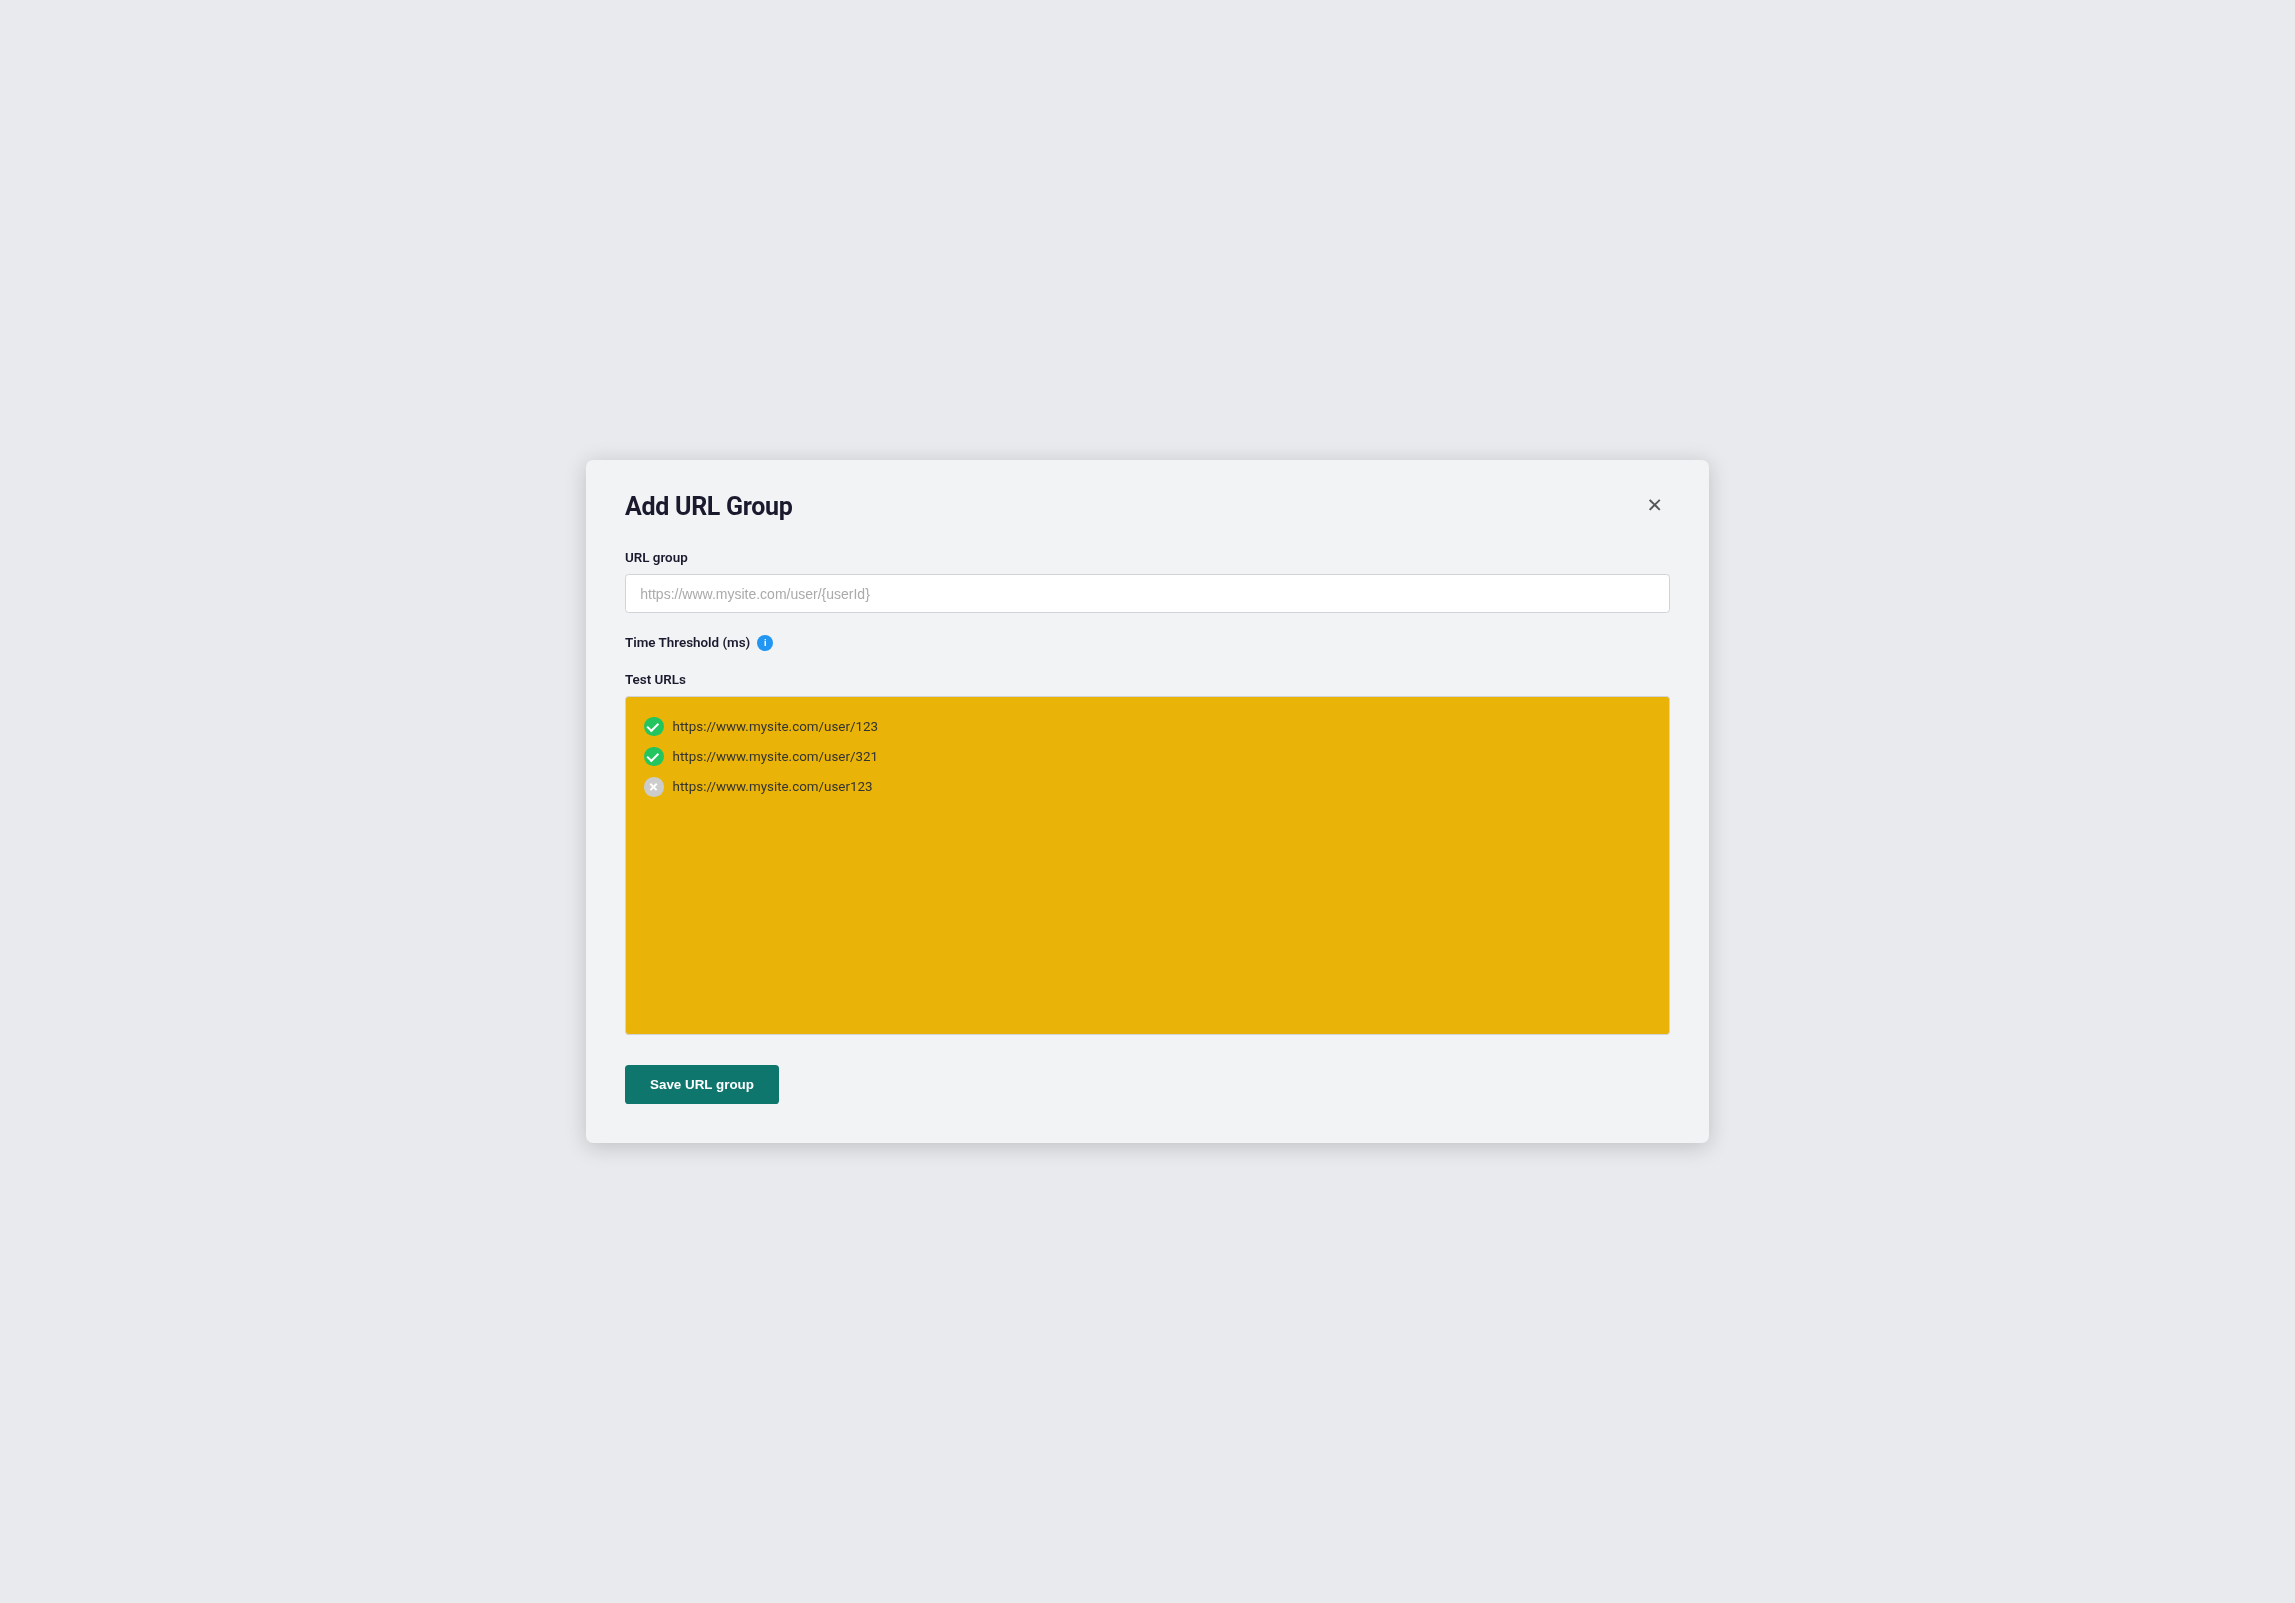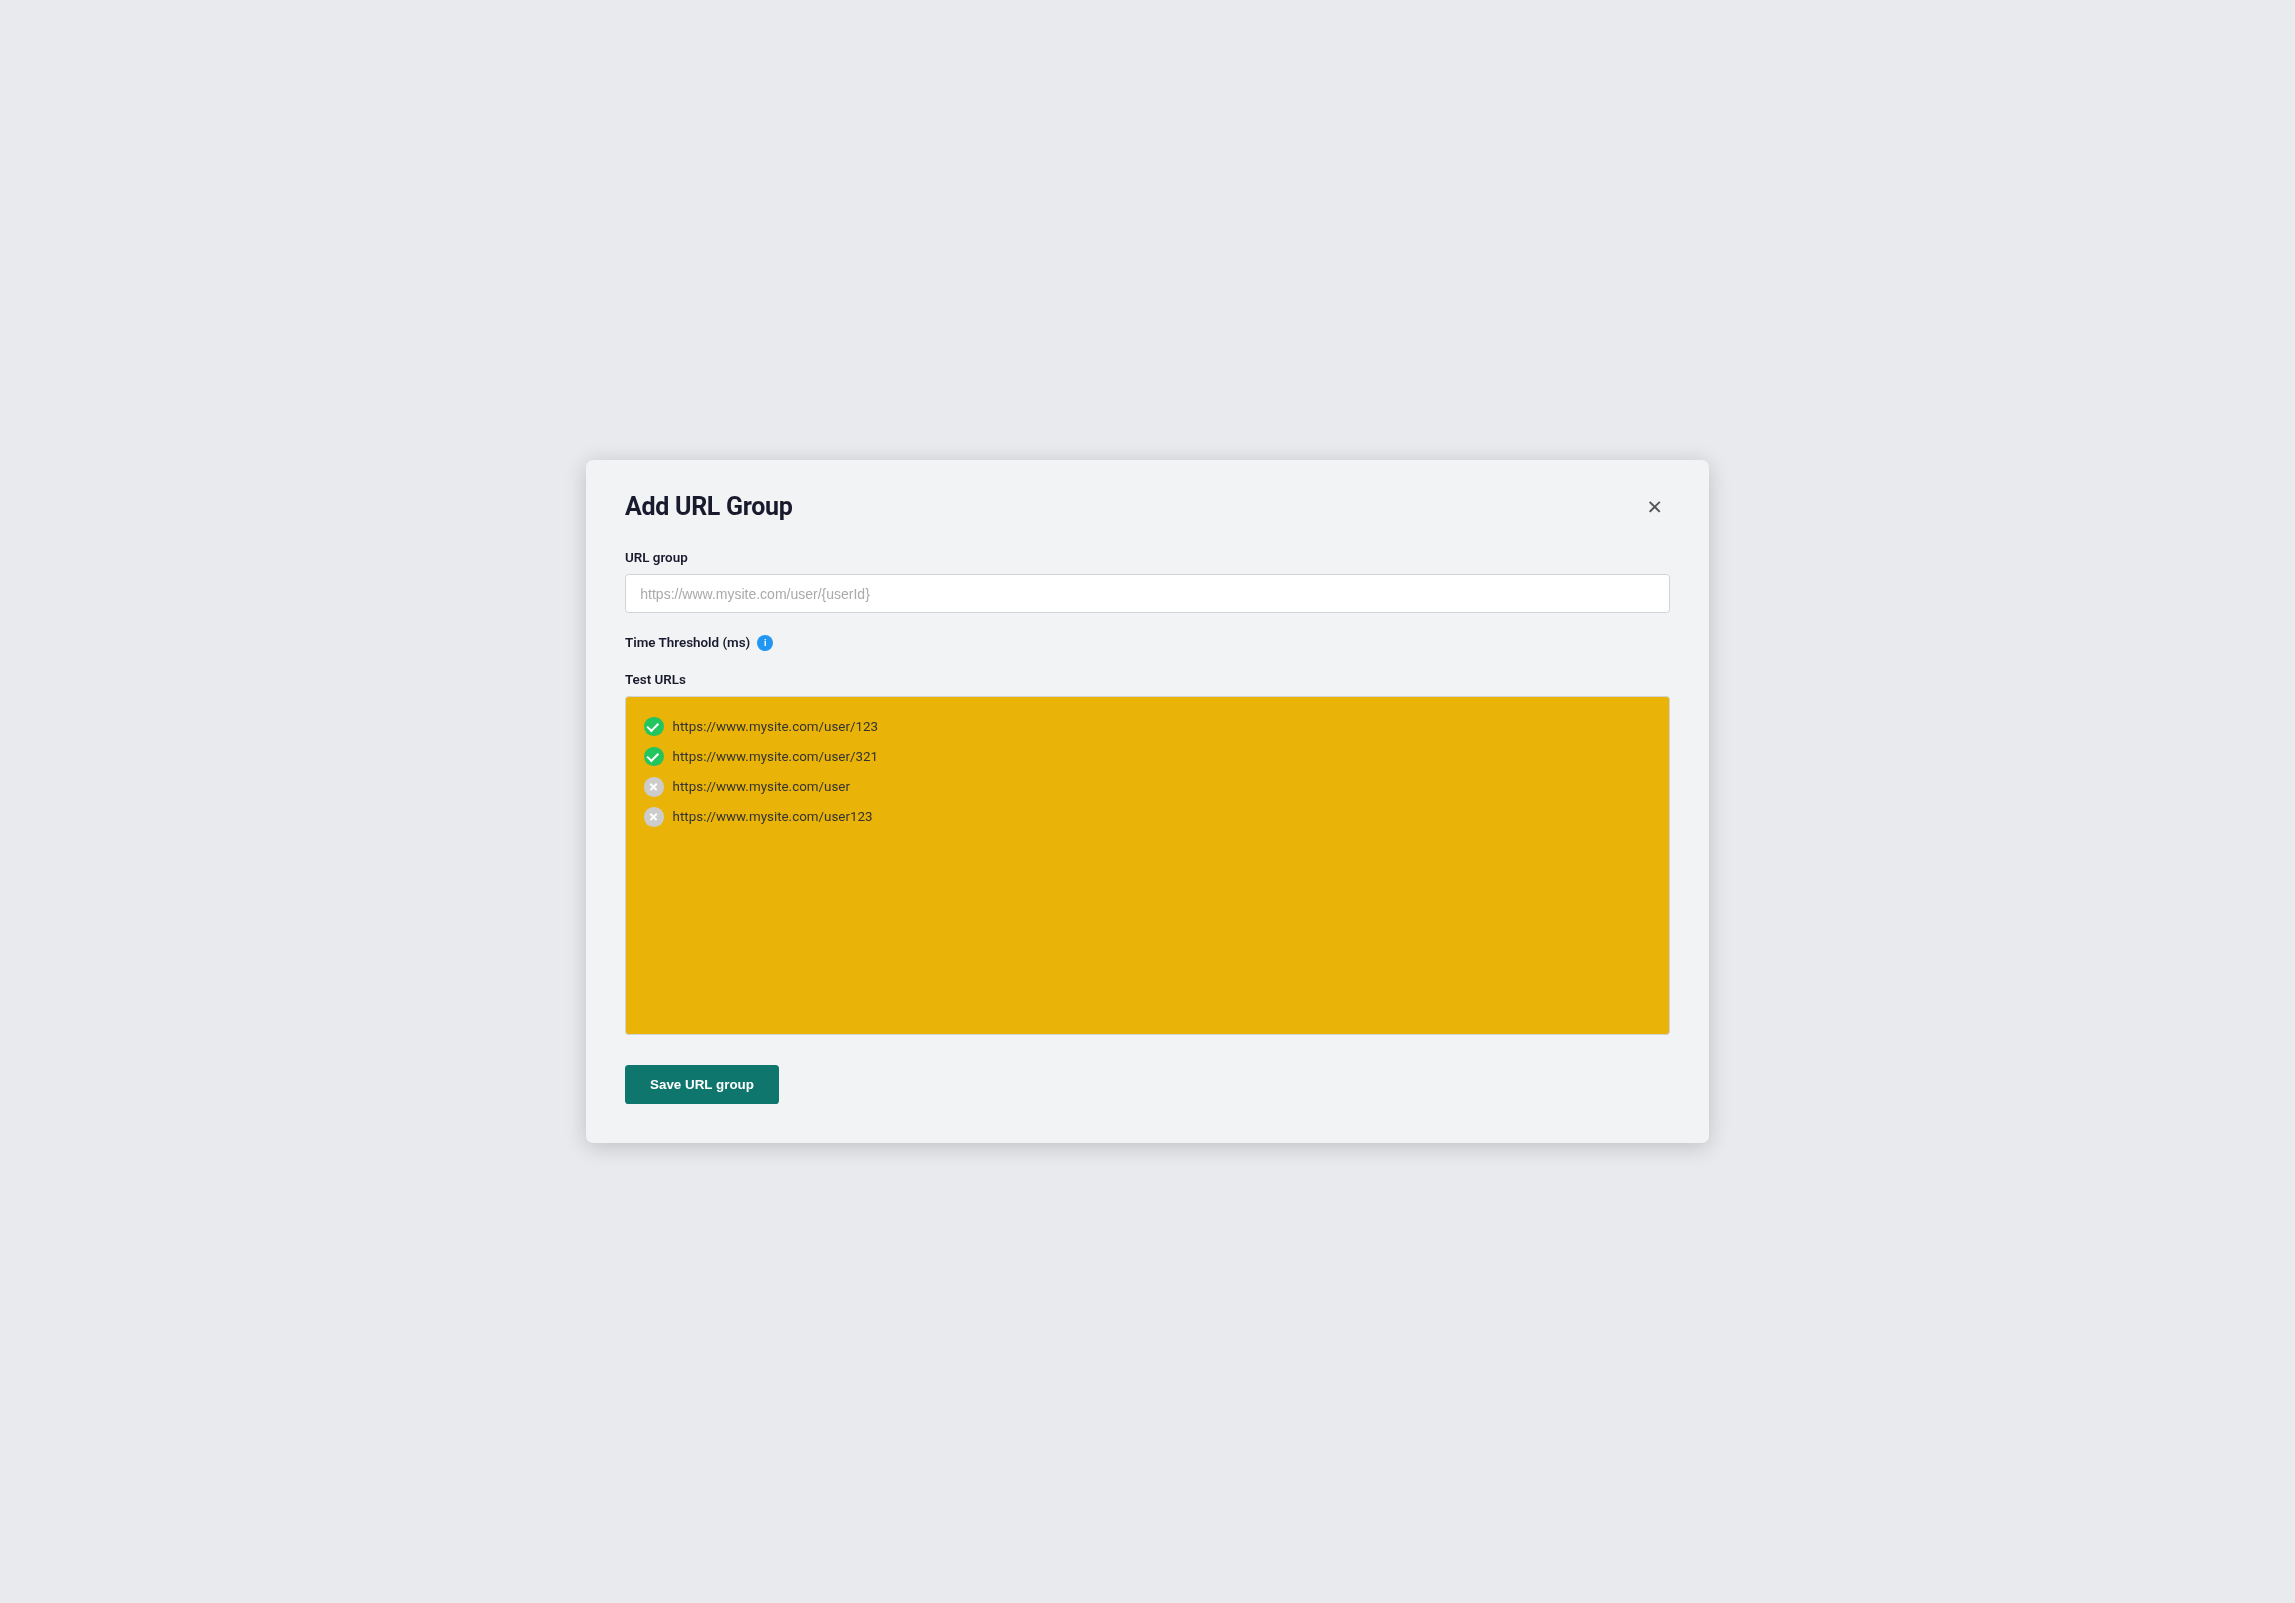--- a/index.html
+++ b/index.html
@@ -23,21 +23,21 @@
       border-radius: 7.1px;
       box-shadow: 0 3.6px 21.4px rgba(0,0,0,0.18);
       width: 100%;
       max-width: 1123px;
       padding: 32px 39px 39px 39px;
       position: relative;
     }
 
     .modal-header {
       display: flex;
-      align-items: flex-end;
+      align-items: center;
       justify-content: space-between;
       margin-bottom: 28.5px;
     }
 
     .modal-title {
       font-size: 25px;
       font-weight: 700;
       color: #1a1a2e;
       letter-spacing: -0.3px;
     }
@@ -219,26 +219,20 @@
       <div class="url-item">
         <span class="url-icon">
           <span class="icon-check"></span>
         </span>
         <span>https://www.mysite.com/user/321</span>
       </div>
       <div class="url-item">
         <span class="url-icon">
           <span class="icon-cross"></span>
         </span>
-        <span>https://www.mysite.com/user</span>
-      </div>
-      <div class="url-item">
-        <span class="url-icon">
-          <span class="icon-cross"></span>
-        </span>
         <span>https://www.mysite.com/user123</span>
       </div>
     </div>
   </div>
 
   <button class="save-button">Save URL group</button>
 </div>
 
 
 </body></html>

